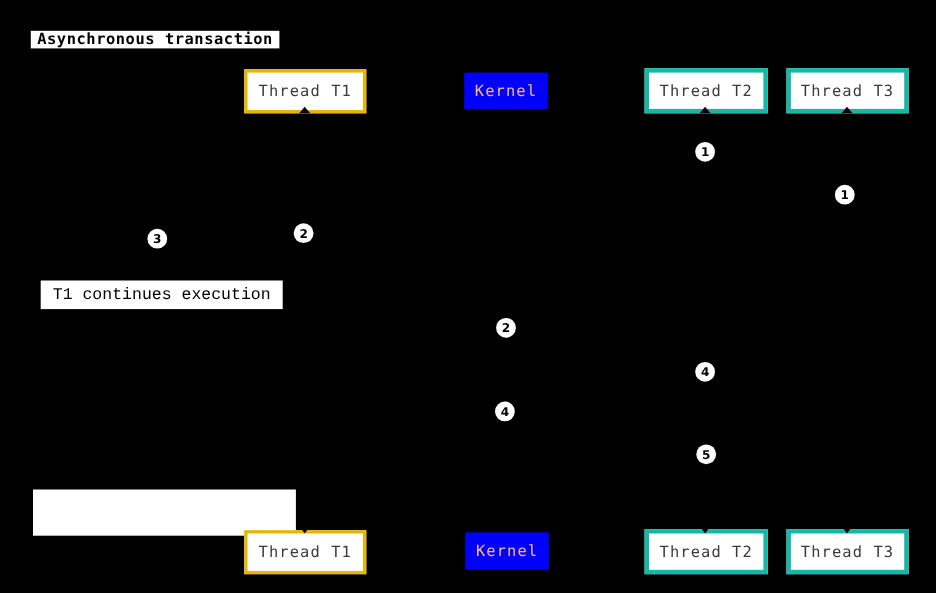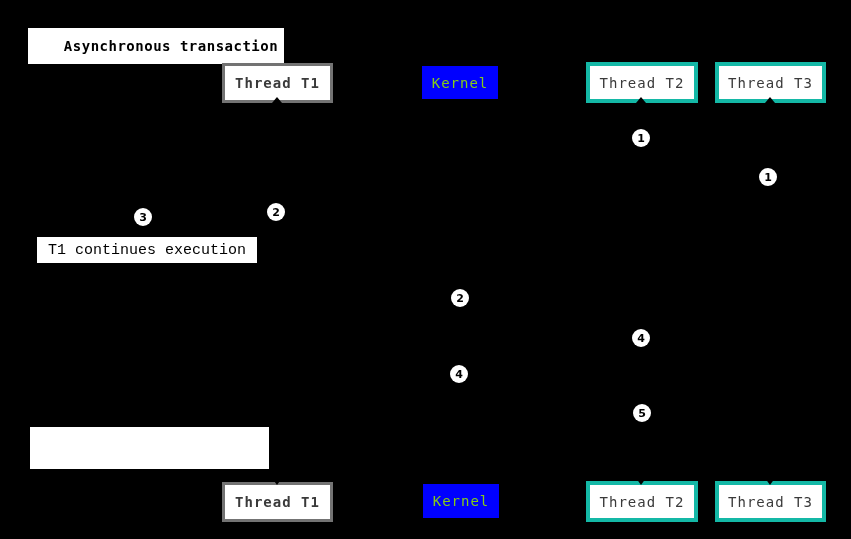--- a/index.html
+++ b/index.html
@@ -1,40 +1,40 @@
 <!DOCTYPE html>
 <html><head>
 <meta charset="utf-8">
 <style>
   html,body{margin:0;padding:0;background:#000;}
   .canvas{
     position:relative;width:851px;height:539px;background:#000000;
     overflow:hidden;font-family:"DejaVu Sans Mono",monospace;
   }
   .title-box{
-    position:absolute;left:28px;top:28px;width:226px;height:36px;
+    position:absolute;left:28px;top:28px;width:226px;height:16px;
     background:#ffffff;color:#000000;font-size:14px;font-weight:bold;
-    display:flex;align-items:center;justify-content:center;letter-spacing:0.5px;padding-left:30px;
+    display:flex;align-items:center;justify-content:center;letter-spacing:0.5px;
   }
   .pbox{
     position:absolute;box-sizing:border-box;background:#ffffff;color:#3a3a3a;
     font-size:14px;letter-spacing:1px;
     display:flex;align-items:center;justify-content:center;
   }
-  .pbox.red{border:3px solid #737373;font-weight:bold;}
+  .pbox.red{border:3px solid #eab308;}
   .pbox.blue{border:4px solid #14b8a6;}
   .kernel{
-    position:absolute;box-sizing:border-box;background:#0000ff;color:#84cc16;
+    position:absolute;box-sizing:border-box;background:#0000ff;color:#fdba74;
     font-size:14px;letter-spacing:1px;
     display:flex;align-items:center;justify-content:center;
   }
   .note{
     position:absolute;background:#ffffff;color:#000000;
     font-family:"Liberation Mono",monospace;font-size:15px;
-    display:flex;align-items:center;justify-content:center;
+    display:flex;align-items:center;justify-content:center;margin-top:18px;
   }
   .note.empty{background:#ffffff;}
   .marker{
     position:absolute;width:18px;height:18px;border-radius:50%;
     background:#ffffff;color:#000000;
     font-family:"DejaVu Sans",sans-serif;font-size:11px;font-weight:bold;
     display:flex;align-items:center;justify-content:center;z-index:4;
   }
   .notch{position:absolute;width:0;height:0;z-index:6;}
   .notch.up{border-left:5px solid transparent;border-right:5px solid transparent;border-bottom:6px solid #000000;}

